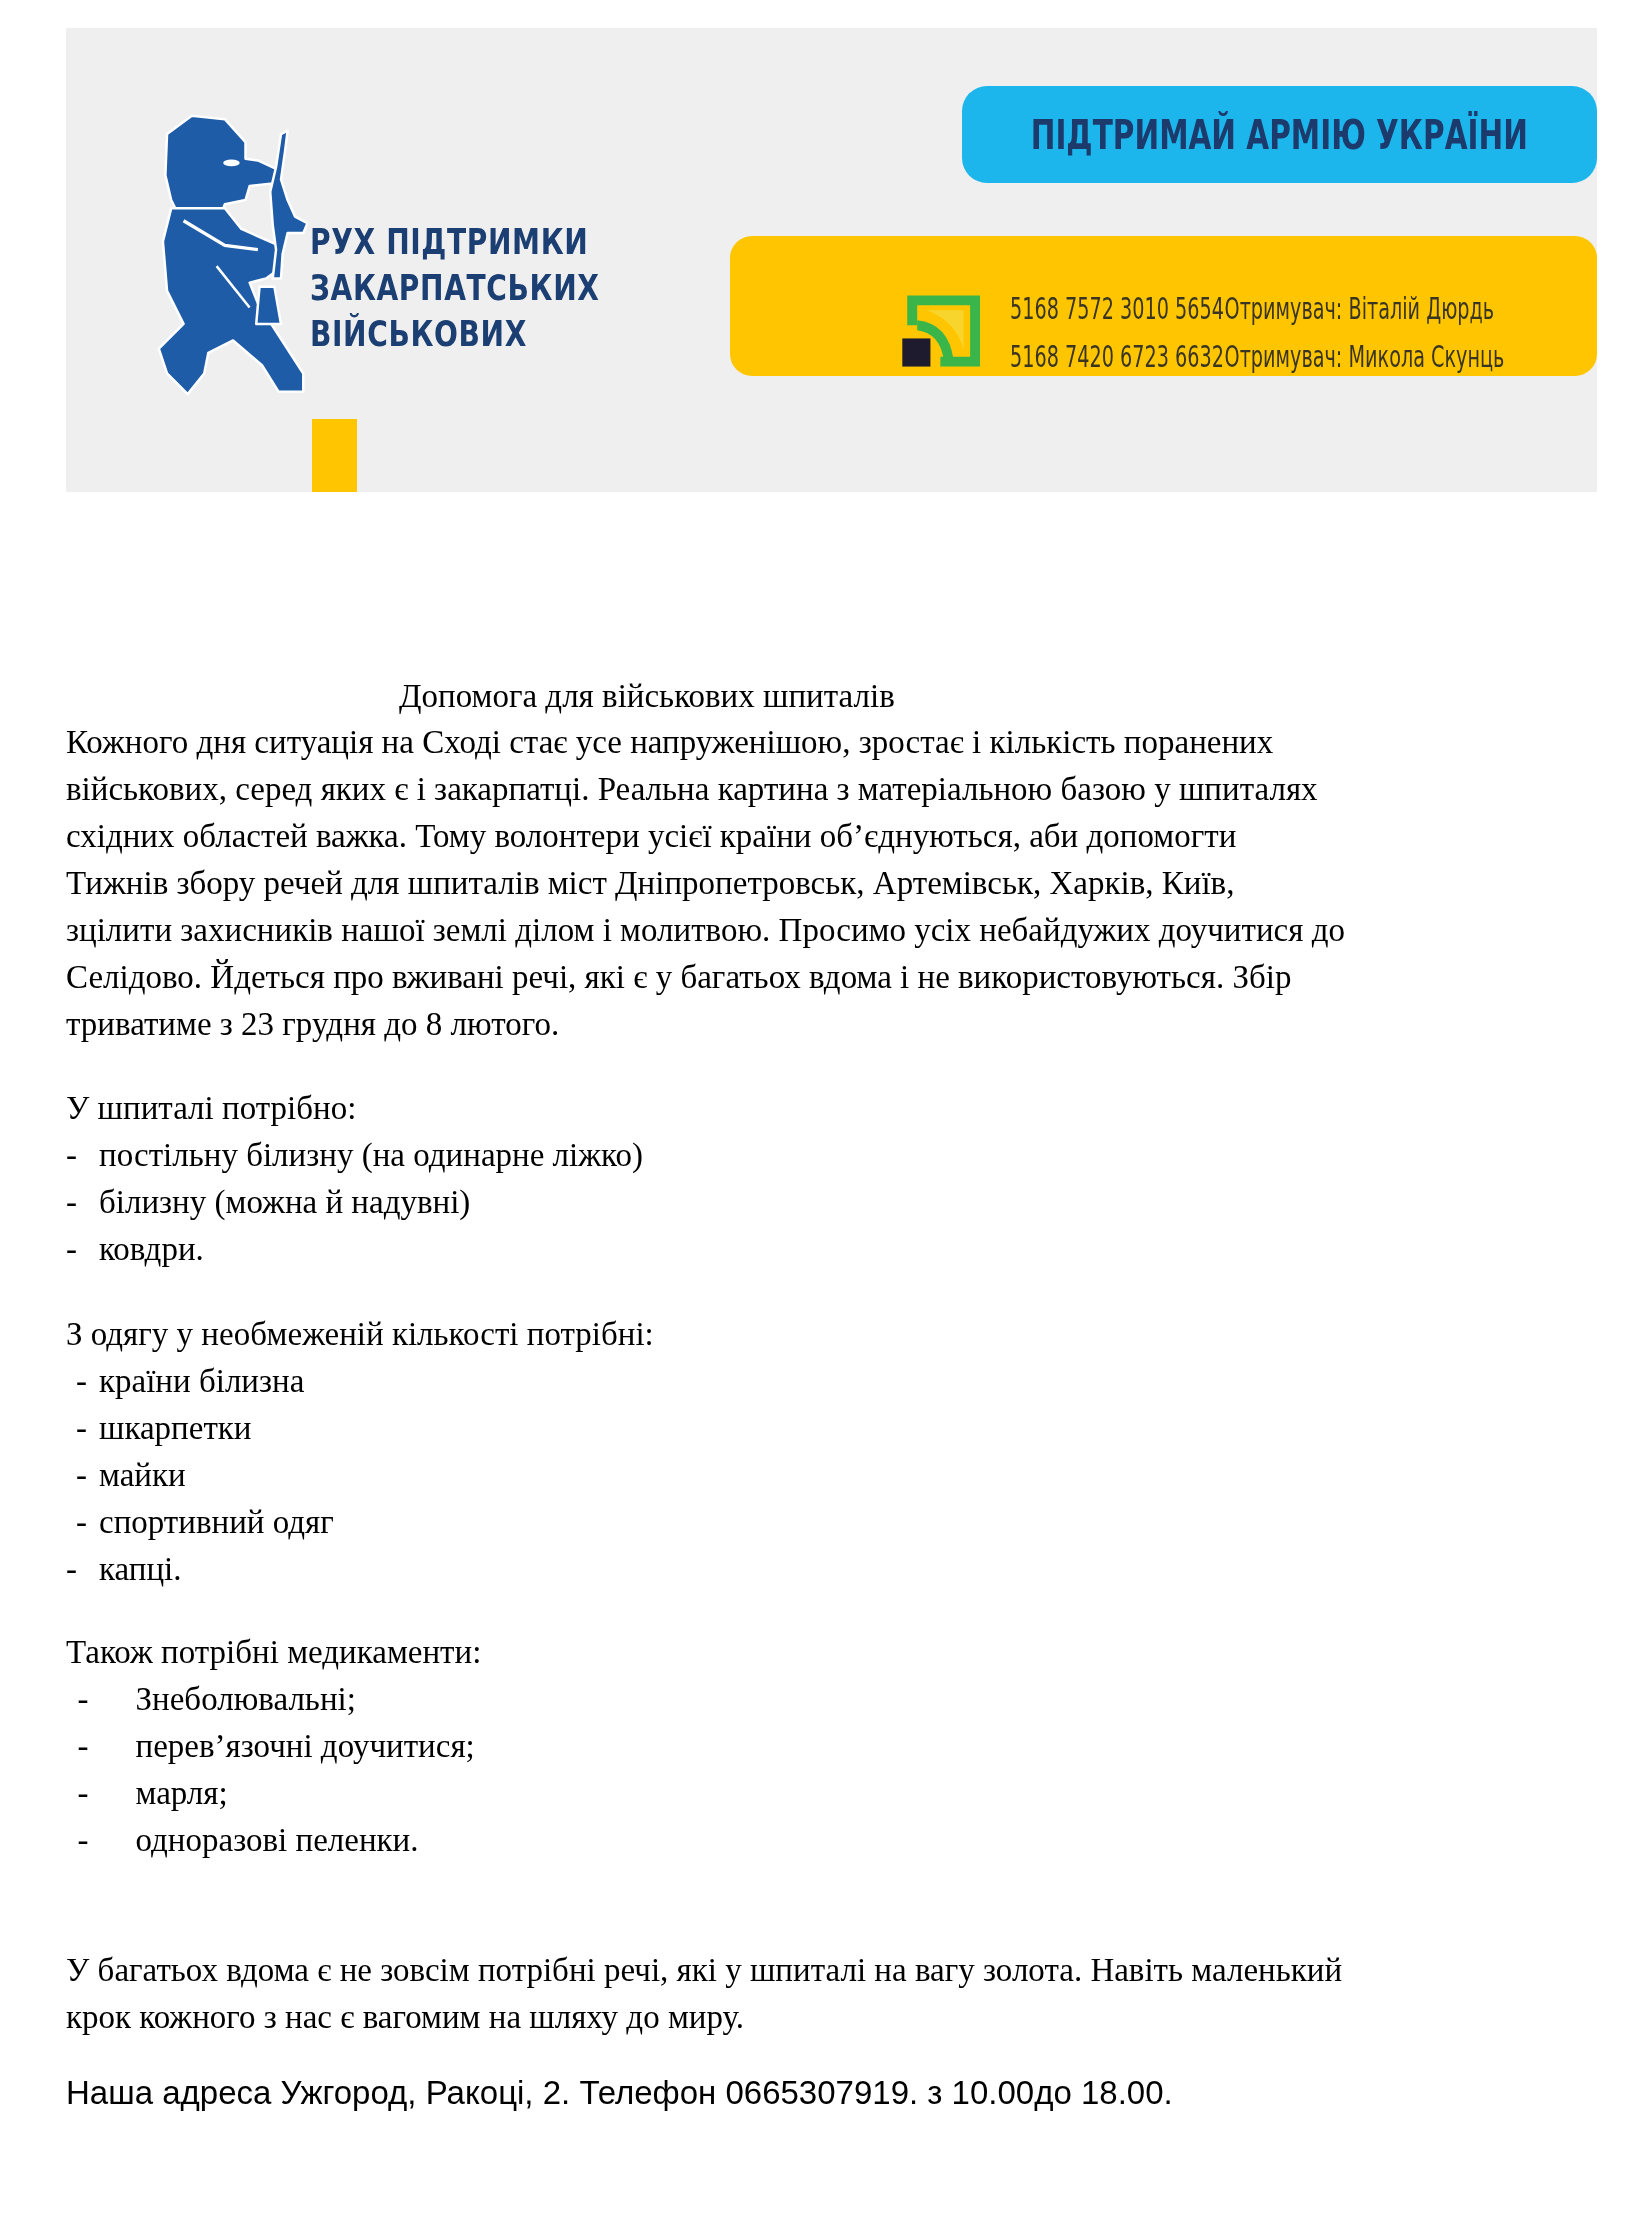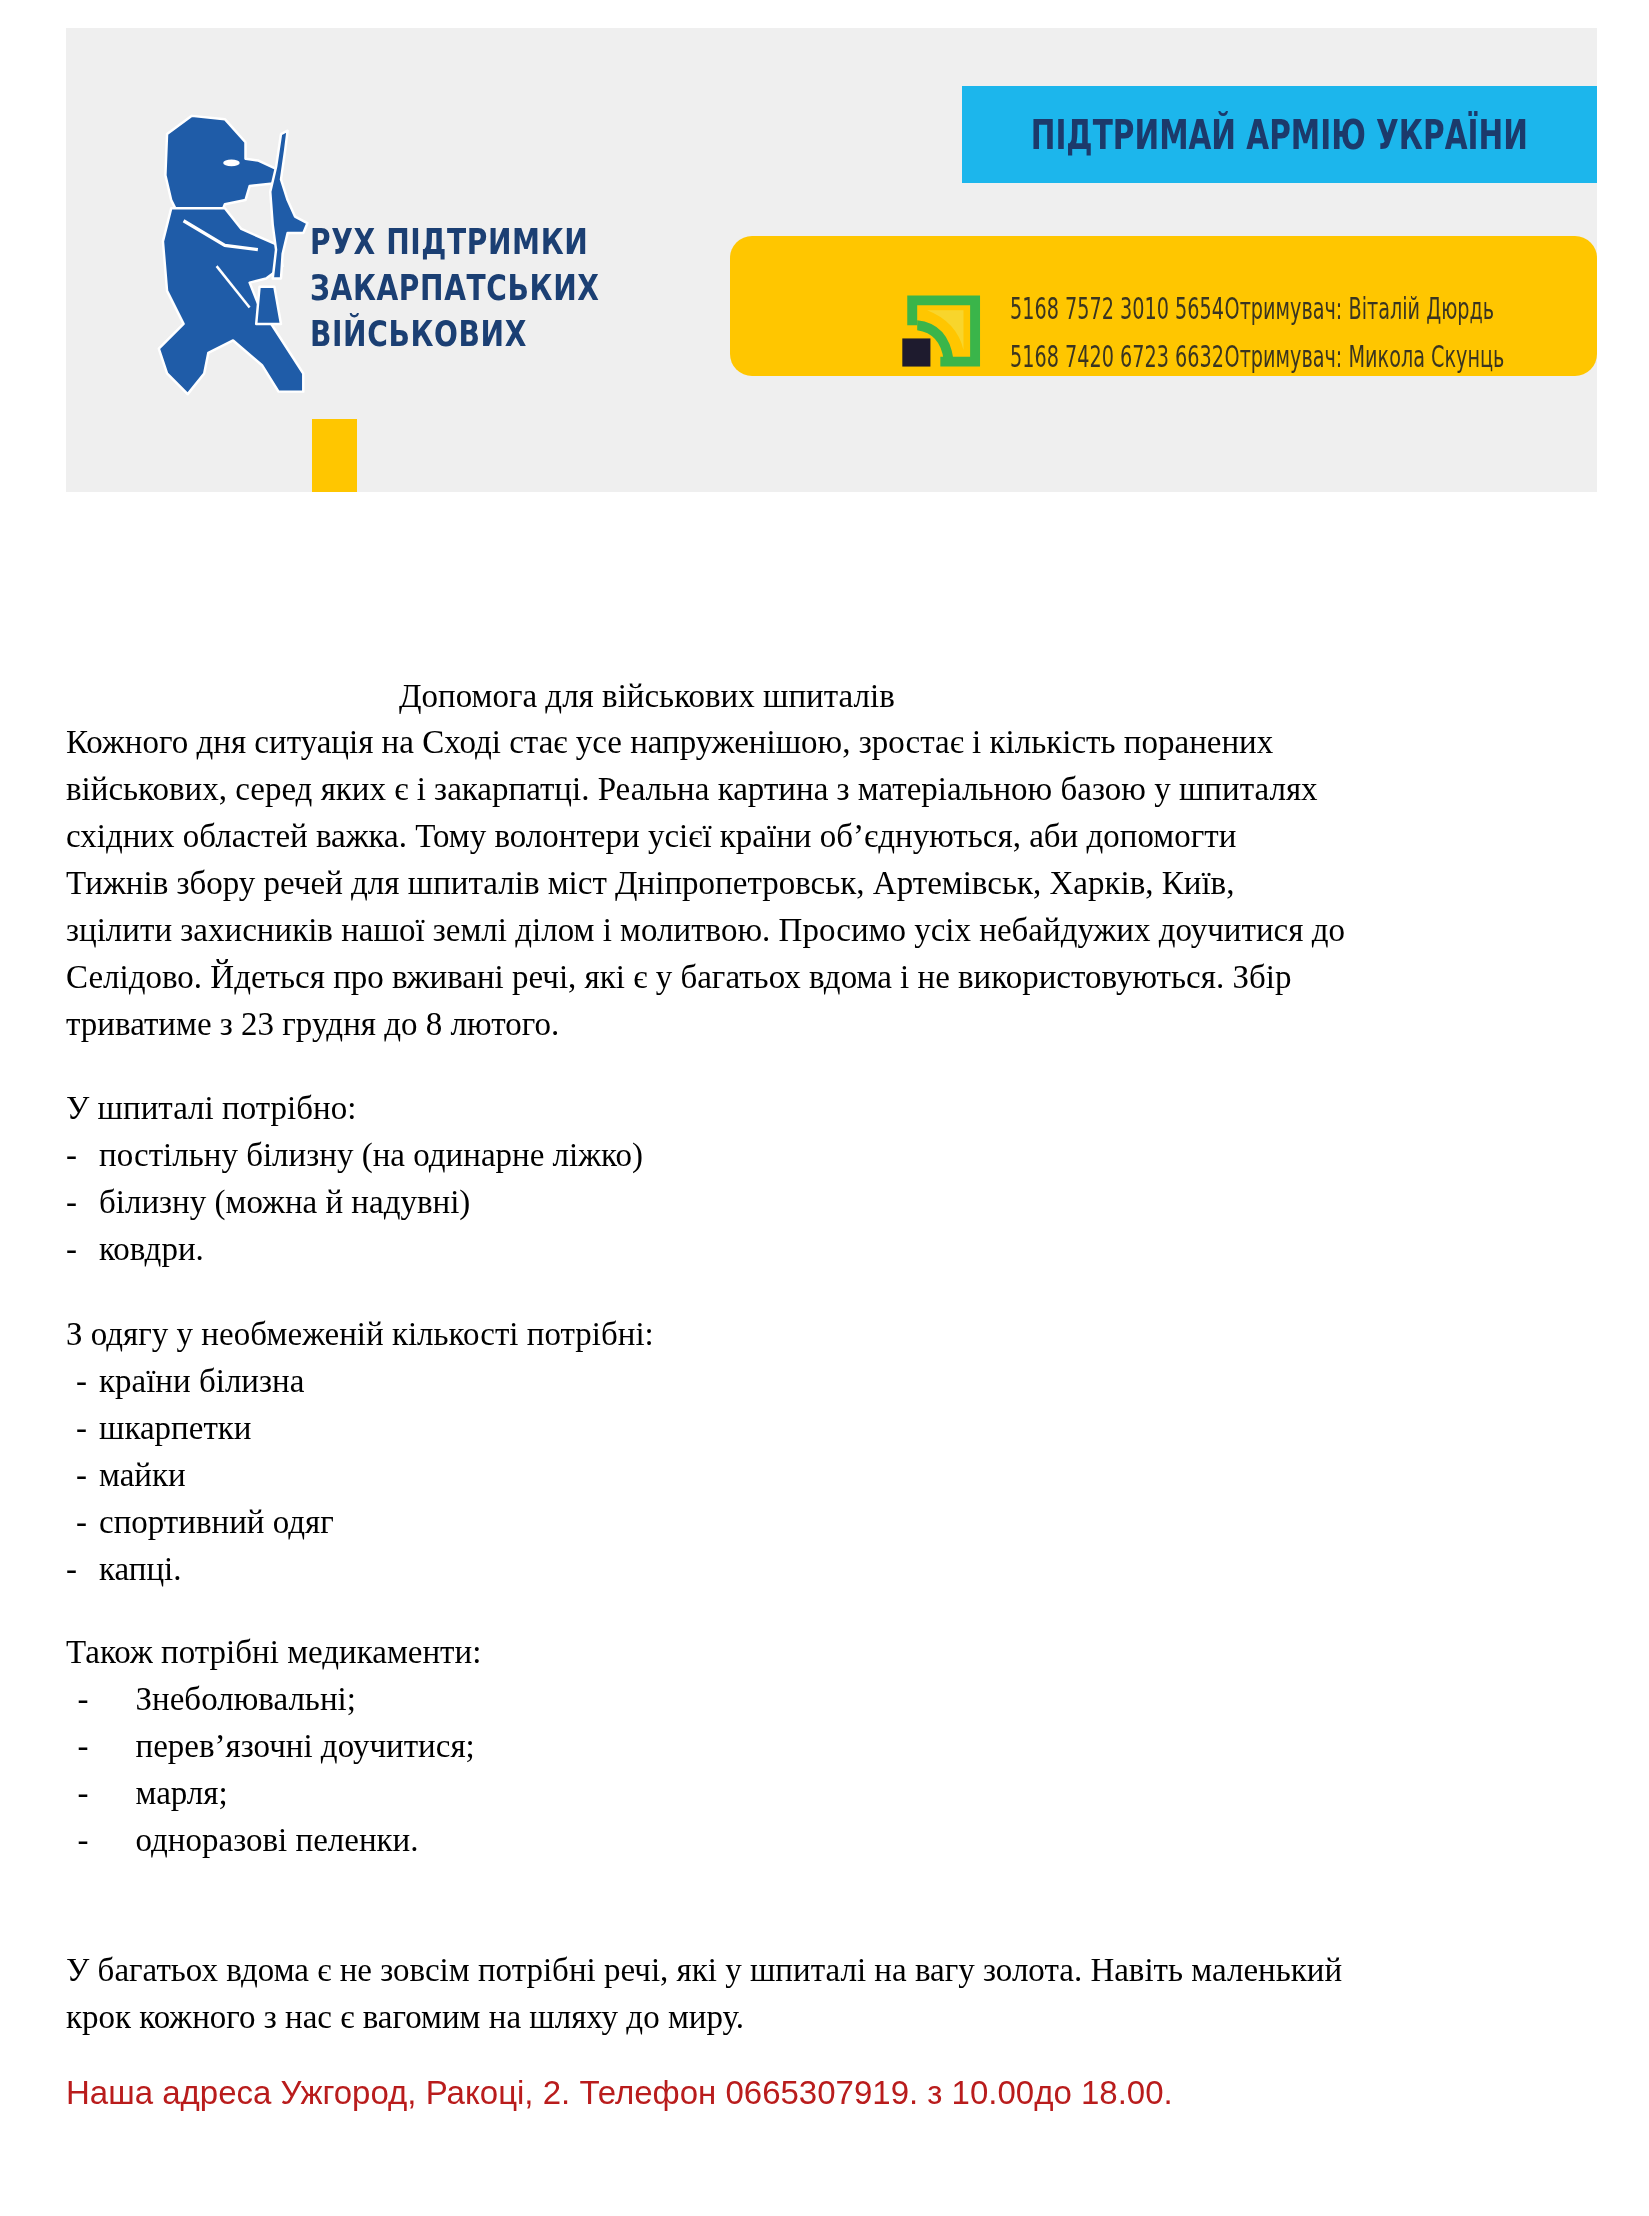--- a/index.html
+++ b/index.html
@@ -16,21 +16,21 @@
     font-family: "DejaVu Sans", sans-serif; font-weight: bold;
     color: #1b3f73; font-size: 36px; line-height: 46px;
     transform: scaleX(0.78); transform-origin: left top; letter-spacing: 0.8px;
   }
   .org-name div { white-space: nowrap; }
   .yellow-square-small {
     position: absolute; left: 246px; top: 391px; width: 45px; height: 73px; background: #ffc600;
   }
   .blue-bar {
     position: absolute; left: 896px; top: 58px; width: 635px; height: 97px;
-    background: #1cb6ec; display: flex; align-items: center; justify-content: center;
+    background: #1cb6ec; display: flex; align-items: center; justify-content: center; border-radius: 25px;
   }
   .blue-bar span {
     font-family: "DejaVu Sans", sans-serif; font-weight: bold; color: #1c3a6b;
     font-size: 41px; display: inline-block; transform: scaleX(0.72); white-space: nowrap;
   }
   .yellow-bar {
     position: absolute; left: 664px; top: 208px; width: 867px; height: 140px;
     background: #ffc600;
     border-radius: 22px;
   }
@@ -57,21 +57,21 @@
     position: absolute; left: 0; width: 1551px; line-height: 47px;
   }
   .para .ln { white-space: nowrap; height: 47px; }
   .p1 { top: 719px; }
   .list-h { top: 1085px; }
   .list-clothes { top: 1311px; }
   .list-meds { top: 1629px; }
   .closing { top: 1947px; }
   .address {
     position: absolute; left: 0; top: 2074px; white-space: nowrap;
-    font-family: "Liberation Sans", sans-serif; font-size: 33px; color: #b91c1c;
+    font-family: "Liberation Sans", sans-serif; font-size: 33px; color: #000000;
   }
   .item { display: flex; white-space: nowrap; height: 47px; }
   .dash-a { width: 33px; }
   .dash-indent { padding-left: 10px; width: 23px; }
   .dash-med { padding-left: 11.5px; width: 58px; }
 </style>
 </head>
 <body>
 
 <div class="banner">

